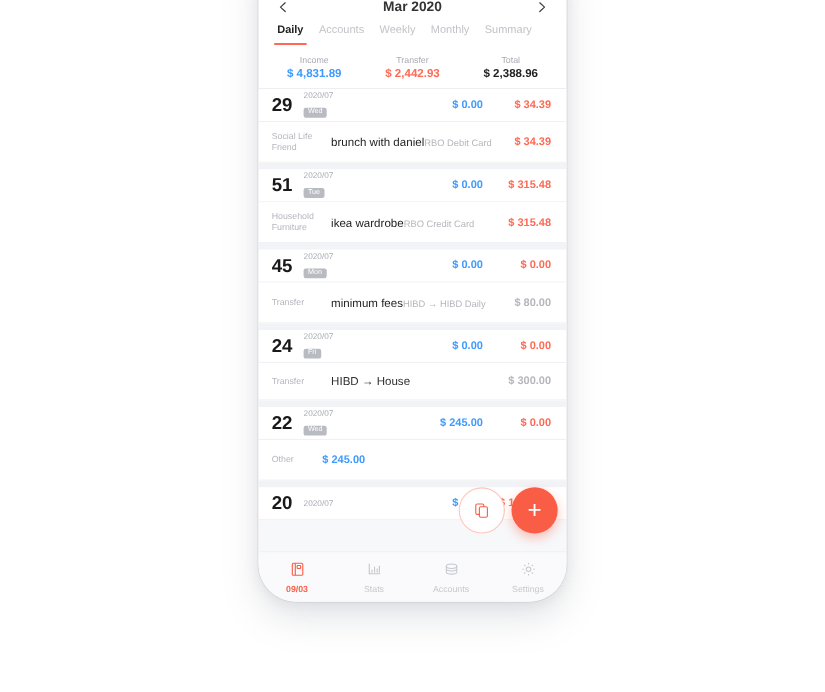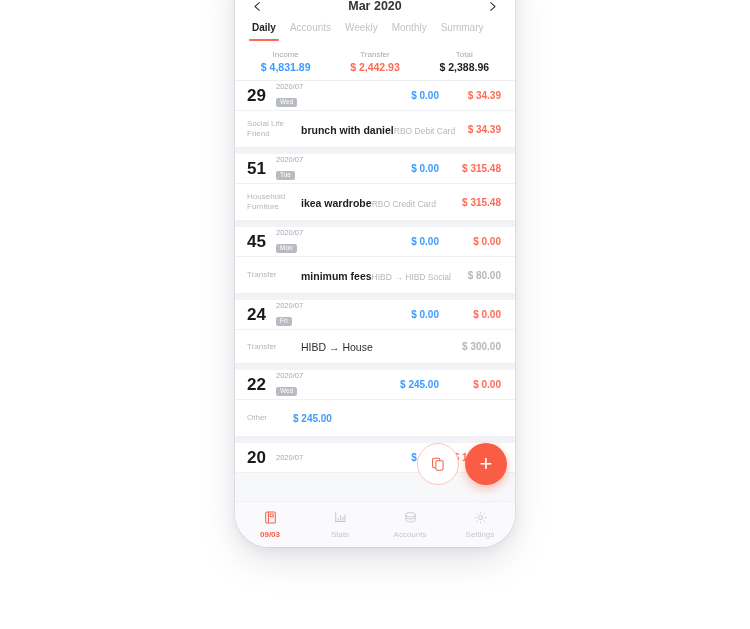--- a/index.html
+++ b/index.html
@@ -123,21 +123,21 @@
 
   .txrow {
     display: flex; align-items: center;
     min-height: 37px; padding: 5px 14px 5px 12px;
     border-bottom: 1px solid #f0f1f4;
     background: #fff;
   }
   .cat { width: 46px; line-height: 1.25; flex: 0 0 46px; }
   .cat span { display: block; font-size: 8px; color: #b5b7bd; }
   .desc { flex: 1; padding-left: 8px; line-height: 1.3; min-width: 0; }
-  .desc .t { font-size: 10.5px; color: #1e1e1e; font-weight: bold; white-space: nowrap; overflow: hidden; }
+  .desc .t { font-size: 10.5px; color: #1e1e1e; font-weight: normal; white-space: nowrap; overflow: hidden; }
   .desc .s { font-size: 8.5px; color: #b5b7bd; margin-top: 17px; white-space: nowrap; overflow: hidden; }
   .tx-amt { font-size: 10px; font-weight: bold; text-align: right; white-space: nowrap; }
   .tx-amt.expense { color: #ff6a55; }
   .tx-amt.income { color: #3e9bfd; }
   .tx-amt.neutral { color: #b5b7bd; }
 
   
   .txrow.single { min-height: 34px; }
   .txrow.single .desc .t { font-weight: normal; color: #2e2e2e; }
 
@@ -286,21 +286,21 @@
             <span class="daynum">45</span>
             <span class="daymeta"><span class="daydate">2020/07</span><span class="daybadge">Mon</span></span>
             <span class="flex"></span>
             <span class="day-inc">$ 0.00</span>
             <span class="day-exp">$ 0.00</span>
           </div>
           <div class="txrow">
             <span class="cat">
               <span>Transfer</span>
             </span>
-            <span class="desc"><span class="t">minimum fees</span><span class="s">HIBD → HIBD Social</span></span>
+            <span class="desc"><span class="t">minimum fees</span><span class="s">HIBD → HIBD Daily</span></span>
             <span class="tx-amt neutral">$ 80.00</span>
           </div>
         </div>
         <div class="group">
           <div class="dayrow">
             <span class="daynum">24</span>
             <span class="daymeta"><span class="daydate">2020/07</span><span class="daybadge">Fri</span></span>
             <span class="flex"></span>
             <span class="day-inc">$ 0.00</span>
             <span class="day-exp">$ 0.00</span>

